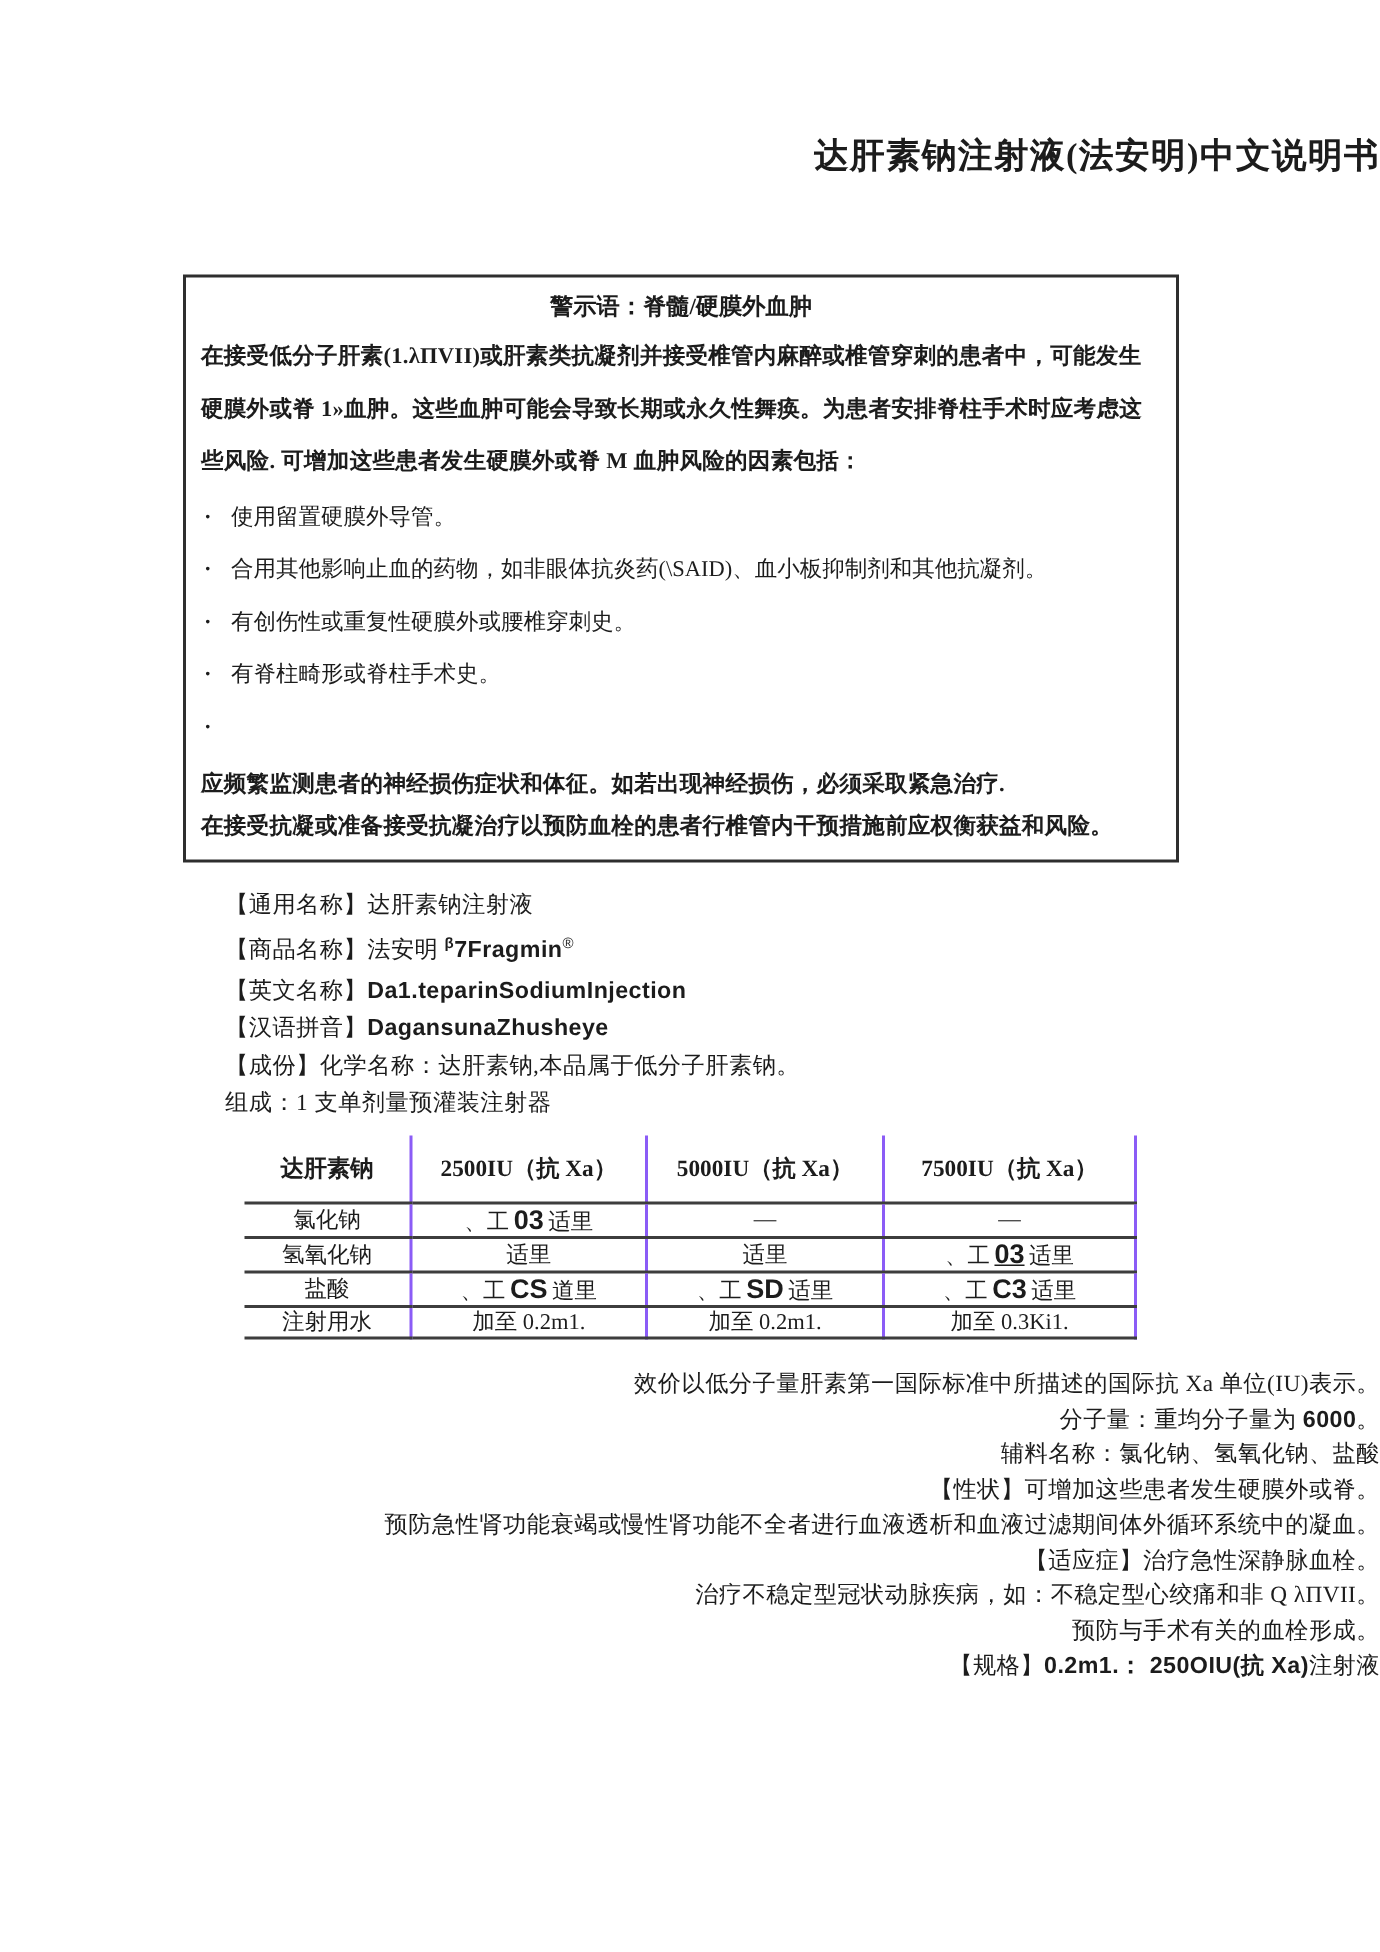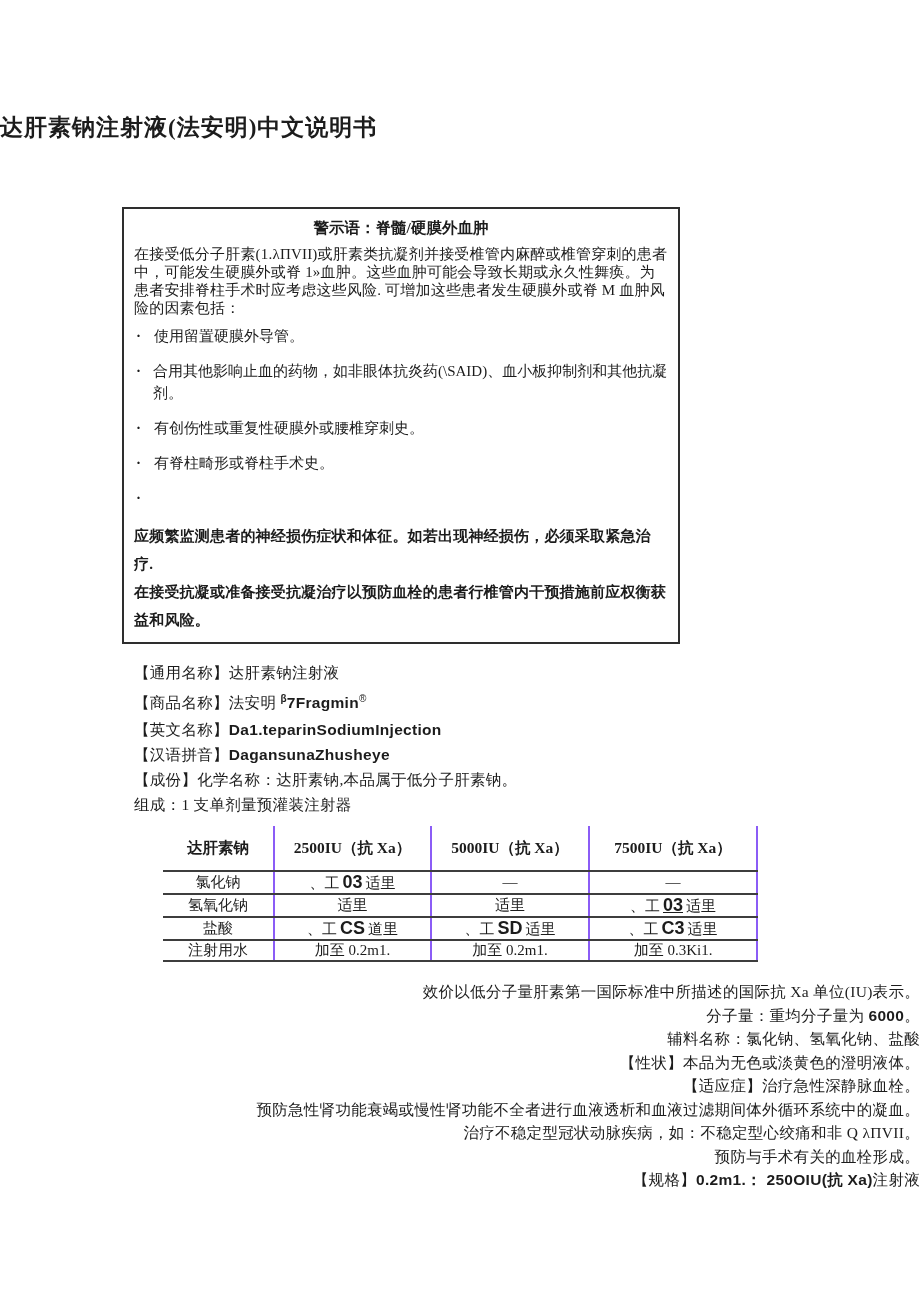--- a/index.html
+++ b/index.html
@@ -6,52 +6,52 @@
   html, body { background: #ffffff; }
   body {
     width: 920px; height: 1301px;
     font-family: "Liberation Serif", "DejaVu Serif", serif;
     color: #1c1c1c;
     overflow: hidden;
   }
   .page { position: relative; width: 920px; height: 1301px; background: #ffffff; }
 
   .title {
-    padding-top: 112px;
-    text-align: left;
+    padding-top: 88px;
+    text-align: right;
     font-size: 23px;
     font-weight: 700;
     letter-spacing: 1px;
   }
 
   .warning-box {
     margin: 64px 12px 0 122px;
-    width: 558px;
+    width: 664px;
     border: 2px solid #2e2e2e;
     padding: 6px 10px 8px 10px;
     font-size: 15px;
   }
   .wb-heading {
     text-align: center;
     font-weight: 700;
     font-size: 15.5px;
     margin: 3px 0 6px 0;
   }
   .wb-intro {
-    font-weight: 400;
-    line-height: 18px;
+    font-weight: 700;
+    line-height: 35px;
     letter-spacing: 0.2px;
   }
   .wb-bullets { list-style: none; margin: 8px 0 2px 0; }
   .wb-bullet { display: flex; margin-bottom: 13px; line-height: 22px; }
   .wb-bullet .dot { width: 20px; text-align: left; padding-left: 2px; font-weight: 700; }
   .wb-note { font-weight: 600; line-height: 28px; letter-spacing: 0.2px; }
 
   .info { margin: 16px 0 0 134px; font-size: 15.5px; }
-  .line { line-height: 25px; letter-spacing: 0.3px; }
+  .line { line-height: 25px; letter-spacing: 0.3px; margin-left: 16px; }
   .line-brand { line-height: 28px; }
   .sans { font-family: "Liberation Sans", "DejaVu Sans", sans-serif; }
   .semibold { font-weight: 600; }
   sup.small { font-size: 10px; vertical-align: super; }
 
   table.comp {
     margin: 9px 0 0 163px;
     border-collapse: collapse;
     table-layout: fixed;
     font-size: 15px;
@@ -170,26 +170,26 @@
   </tbody>
     </table>
 
   <div class="details">
     <p class="line">效价以低分子量肝素第一国际标准中所描述的国际抗 Xa 单位(IU)表示。</p>
     <p class="line">
       <span>分子量：重均分子量为 </span><span class="sans semibold">6000</span><span>。</span>
     </p>
     <p class="line">辅料名称：氯化钠、氢氧化钠、盐酸</p>
     <p class="line">
-      <span>【性状】</span><span>本品为无色或淡黄色的澄明液体。</span>
+      <span>【性状】</span><span>可增加这些患者发生硬膜外或脊。</span>
     </p>
+    <p class="line">预防急性肾功能衰竭或慢性肾功能不全者进行血液透析和血液过滤期间体外循环系统中的凝血。</p>
     <p class="line">
       <span>【适应症】</span><span>治疗急性深静脉血栓。</span>
     </p>
-    <p class="line">预防急性肾功能衰竭或慢性肾功能不全者进行血液透析和血液过滤期间体外循环系统中的凝血。</p>
     <p class="line">治疗不稳定型冠状动脉疾病，如：不稳定型心绞痛和非 Q λΠVII。</p>
     <p class="line">预防与手术有关的血栓形成。</p>
     <p class="line">
       <span>【规格】</span><span class="sans semibold">0.2m1.：</span><span class="sans semibold"> 250OIU(抗 Xa)</span><span>注射液</span>
     </p>
   </div>
 
 </div>
 
 </body></html>

